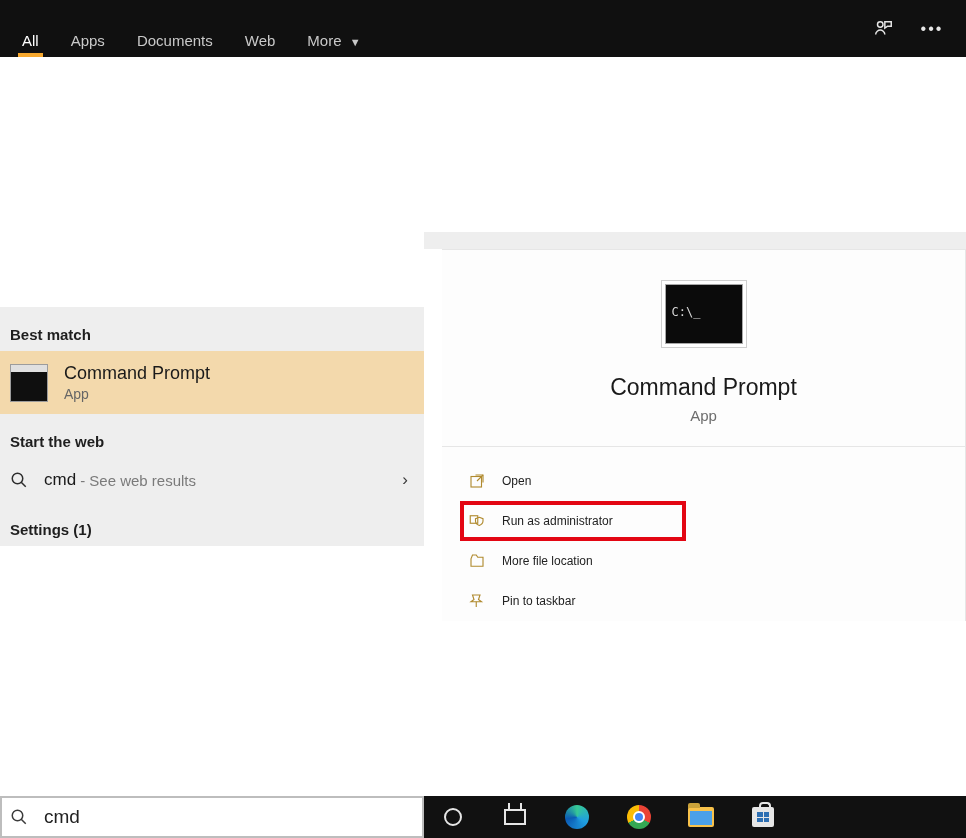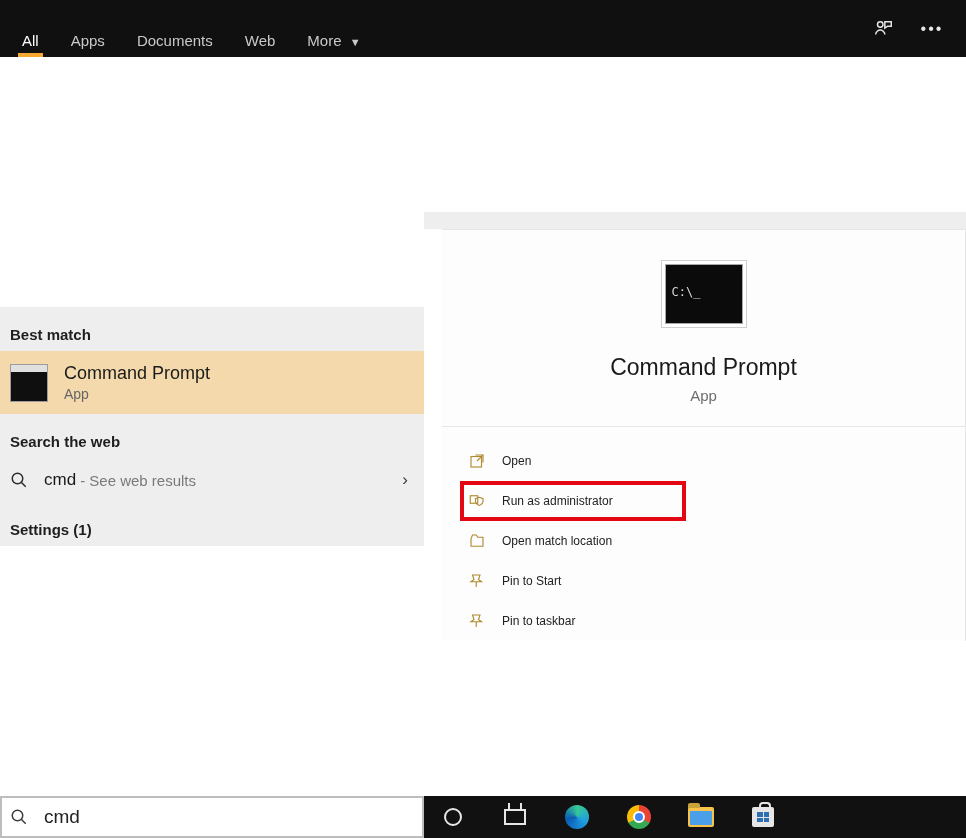--- a/index.html
+++ b/index.html
@@ -305,21 +305,21 @@
     <div class="section-h">Best match</div>
 
     <div class="best-match">
       <div class="cmd-tile"></div>
       <div>
         <div class="title">Command Prompt</div>
         <div class="sub">App</div>
       </div>
     </div>
 
-    <div class="section-h">Search the web</div>
+    <div class="section-h">Start the web</div>
 
     <div class="web-row">
       <span class="sicon">
         <svg width="18" height="18" viewBox="0 0 24 24" fill="none" stroke="#2d2d2d" stroke-width="2">
           <circle cx="10" cy="10" r="7"></circle>
             <path d="M21 21l-6-6"></path>
         </svg>
       </span>
       <span class="q">cmd</span>
       <span class="hint">- See web results</span>
@@ -361,32 +361,23 @@
           </span>
           <span>Run as administrator</span>
         </div>
 
         <div class="action">
           <span class="aicon">
             <svg width="18" height="18" viewBox="0 0 24 24">
                 <path d="M6 4h5l2 3h7v12H4V9z"></path>
               </svg>
           </span>
-          <span>Open match location</span>
+          <span>More file location</span>
         </div>
 
-        <div class="action">
-          <span class="aicon">
-            <svg width="18" height="18" viewBox="0 0 24 24">
-                <path d="M6 4h10l-2 6 4 3H4l4-3z"></path>
-                <path d="M11 13v7"></path>
-              </svg>
-          </span>
-          <span>Pin to Start</span>
-        </div>
 
         <div class="action">
           <span class="aicon">
             <svg width="18" height="18" viewBox="0 0 24 24">
                 <path d="M6 4h10l-2 6 4 3H4l4-3z"></path>
                 <path d="M11 13v7"></path>
               </svg>
           </span>
           <span>Pin to taskbar</span>
         </div>

